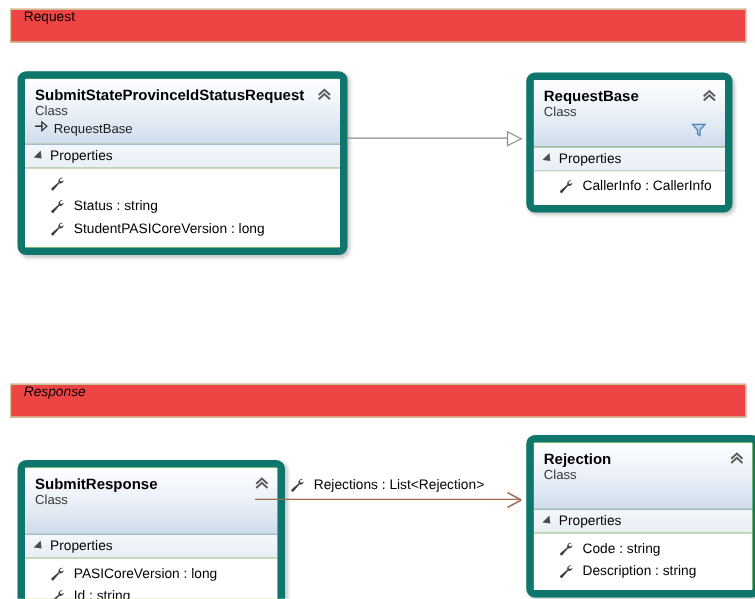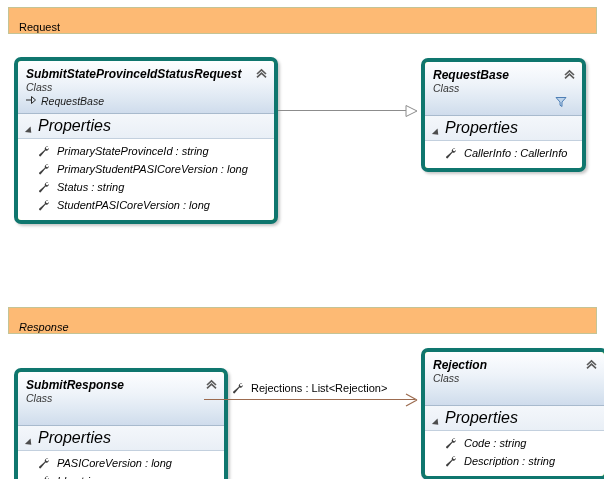--- a/index.html
+++ b/index.html
@@ -13,42 +13,41 @@
     font-family: "Liberation Sans", sans-serif;
     font-size: 11px;
     color: #000000;
     position: relative;
     overflow: hidden;
   }
 
   
   .band {
     position: absolute;
-    background: #fdba74;
+    background: #ef4444;
     border: 1px solid #c4c496;
     box-sizing: border-box;
     display: flex;
-    align-items: flex-end;
+    align-items: flex-start;
     padding-left: 10px;
     font-size: 11px;
     color: #000000;
   }
   .band-request  { left: 8px;  top: 7px;   width: 589px; height: 27px; }
   .band-response { left: 8px;  top: 307px; width: 589px; height: 27px; font-style: italic; }
 
   
   .classbox {
     position: absolute;
     box-sizing: border-box;
-    border: 4px solid #0f766e;
+    border: 6px solid #0f766e;
     border-radius: 7px;
     background: #84cc16;
     box-shadow: 2px 2px 3px rgba(0,0,0,0.22);
     overflow: hidden;
-    font-style: italic;
   }
   .cb-header {
     position: relative;
     background: linear-gradient(to bottom, #fdfeff 0%, #eef3f9 42%, #dde7f2 75%, #cfdcec 100%);
     border-bottom: 1px solid #a8bacd;
     padding: 6px 8px 5px 8px;
   }
   .cb-title {
     font-weight: bold;
     font-size: 12px;
@@ -92,24 +91,24 @@
     top: 1px;
     width: 12px;
     height: 12px;
   }
 
   
   .cb-compartment-title {
     background: linear-gradient(to bottom, #f4f7fb 0%, #e9eff6 100%);
     border-bottom: 1px solid #c3d0de;
     display: flex;
-    align-items: flex-end;
+    align-items: center;
     gap: 6px;
     padding: 3px 0 3px 8px;
-    font-size: 16px;
+    font-size: 11px;
     color: #000000;
   }
   .tri-expanded {
     width: 0; height: 0;
     border-left: 5px solid #4d4d4d;
     border-top: 4px solid transparent;
     border-bottom: 4px solid transparent;
     transform: rotate(45deg);
     margin-left: 1px;
   }
@@ -207,29 +206,20 @@
     <span class="tri-expanded"></span>
     <span>Properties</span>
   </div>
   <div class="cb-members">
     <div class="member">
       <span class="wrench">
         <svg width="12" height="12" viewBox="0 0 12 12">
           <path d="M10.4 1.4a2.8 2.8 0 0 0-3.6 3.4L1.6 9.2a1.1 1.1 0 1 0 1.5 1.5l4.4-5.1A2.8 2.8 0 0 0 11 3.1l-1.6 1.1-1.3-.5-.2-1.4z" fill="#404040"></path>
         </svg>
       </span>
-      <span>PrimaryStateProvinceId : string</span>
-    </div>
-    <div class="member">
-      <span class="wrench">
-        <svg width="12" height="12" viewBox="0 0 12 12">
-          <path d="M10.4 1.4a2.8 2.8 0 0 0-3.6 3.4L1.6 9.2a1.1 1.1 0 1 0 1.5 1.5l4.4-5.1A2.8 2.8 0 0 0 11 3.1l-1.6 1.1-1.3-.5-.2-1.4z" fill="#404040"></path>
-        </svg>
-      </span>
-      <span>PrimaryStudentPASICoreVersion : long</span>
     </div>
     <div class="member">
       <span class="wrench">
         <svg width="12" height="12" viewBox="0 0 12 12">
           <path d="M10.4 1.4a2.8 2.8 0 0 0-3.6 3.4L1.6 9.2a1.1 1.1 0 1 0 1.5 1.5l4.4-5.1A2.8 2.8 0 0 0 11 3.1l-1.6 1.1-1.3-.5-.2-1.4z" fill="#404040"></path>
         </svg>
       </span>
       <span>Status : string</span>
     </div>
     <div class="member">

